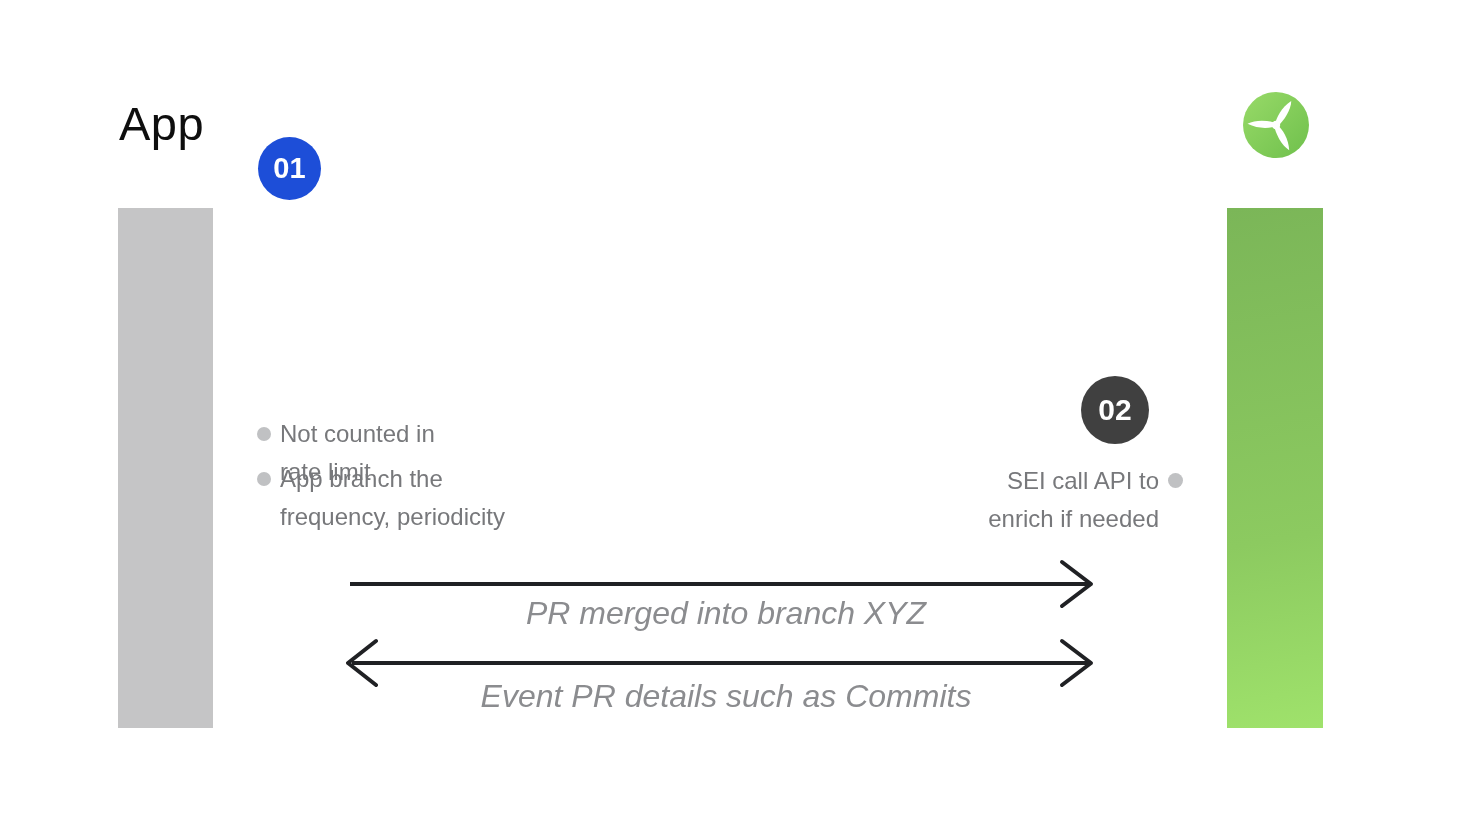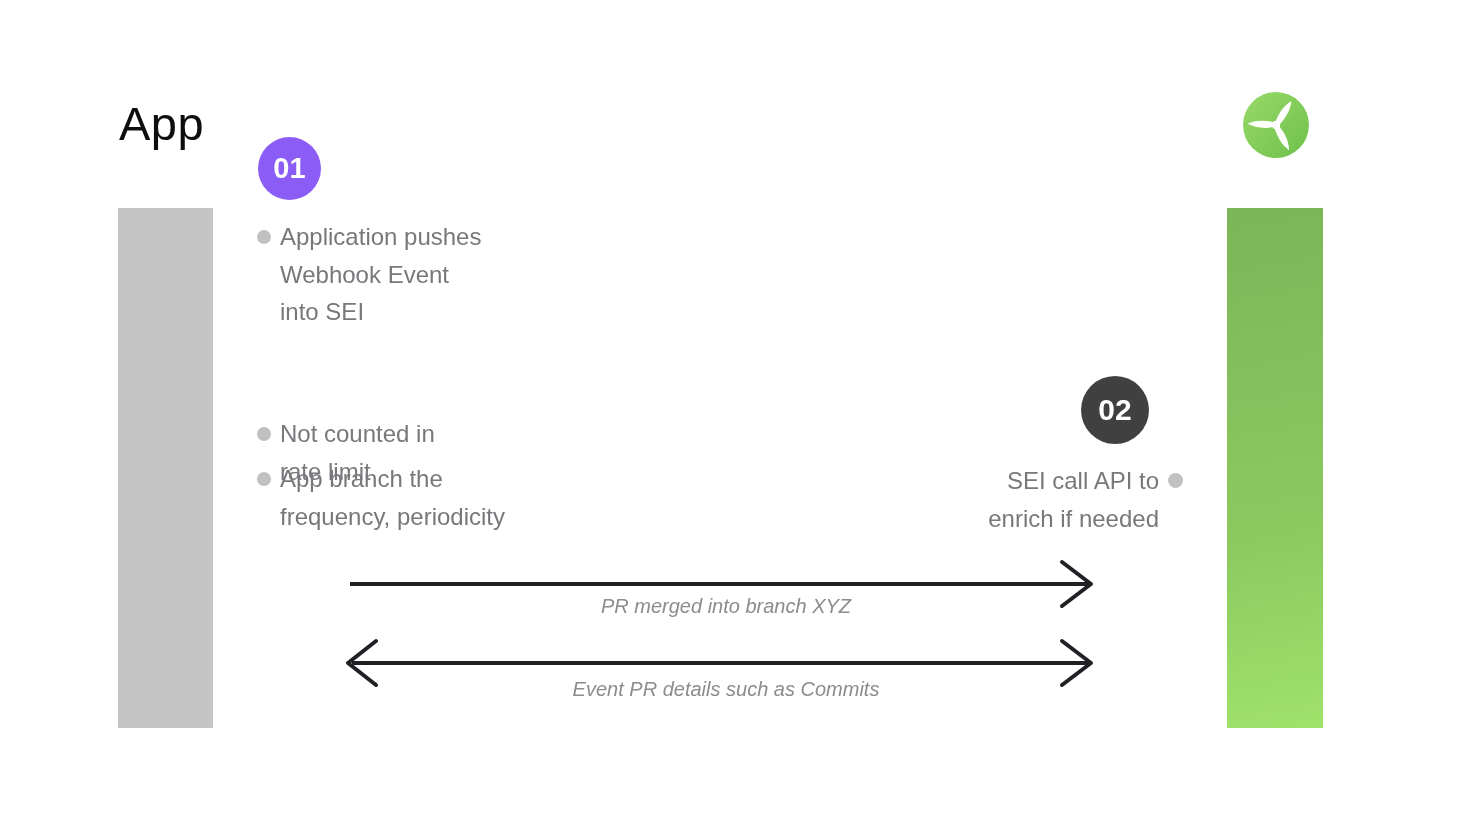--- a/index.html
+++ b/index.html
@@ -54,21 +54,21 @@
     font-weight: 700;
     display: flex;
     align-items: center;
     justify-content: center;
   }
   .badge-01 {
     left: 258px;
     top: 137px;
     width: 63px;
     height: 63px;
-    background: #8b5cf6;
+    background: #1d4ed8;
     font-size: 29px;
   }
   .badge-02 {
     left: 1081px;
     top: 376px;
     width: 68px;
     height: 68px;
     background: #404040;
     font-size: 30px;
   }
@@ -125,21 +125,21 @@
     width: 760px;
     height: 64px;
   }
   .arrow-1 { top: 552px; }
   .arrow-2 { top: 631px; }
   .arrow-label {
     position: absolute;
     left: 346px;
     width: 760px;
     text-align: center;
-    font-size: 20px;
+    font-size: 32px;
     font-style: italic;
     color: #8b8c8f;
   }
   .label-1 { top: 595px; }
   .label-2 { top: 678px; }
 </style>
 </head>
 <body>
 
 <div class="canvas">
@@ -160,26 +160,20 @@
       <path transform="rotate(32 34 34)" d="M33.1 35 C30.0 27 29.4 16 34.2 5.5 C38.9 13.5 38.4 26 35.9 35.2 Z"></path>
       <path transform="rotate(152 34 34)" d="M33.1 35 C30.0 27 29.4 16 34.2 5.5 C38.9 13.5 38.4 26 35.9 35.2 Z"></path>
       <path transform="rotate(272 34 34)" d="M33.1 35 C30.0 27 29.4 16 34.2 5.5 C38.9 13.5 38.4 26 35.9 35.2 Z"></path>
       <circle cx="34" cy="34" r="4.2"></circle>
     </g>
   </svg>
 
   <div class="badge badge-01">01</div>
   <div class="badge badge-02">02</div>
 
-  <div class="bullet-item bullet-1">
-    <span class="dot"></span>
-    <span class="bullet-text">Application pushes
-Webhook Event
-into SEI</span>
-  </div>
   <div class="bullet-item bullet-2">
     <span class="dot"></span>
     <span class="bullet-text">Not counted in
 rate limit</span>
   </div>
   <div class="bullet-item bullet-3">
     <span class="dot"></span>
     <span class="bullet-text">App branch the
 frequency, periodicity</span>
   </div>

